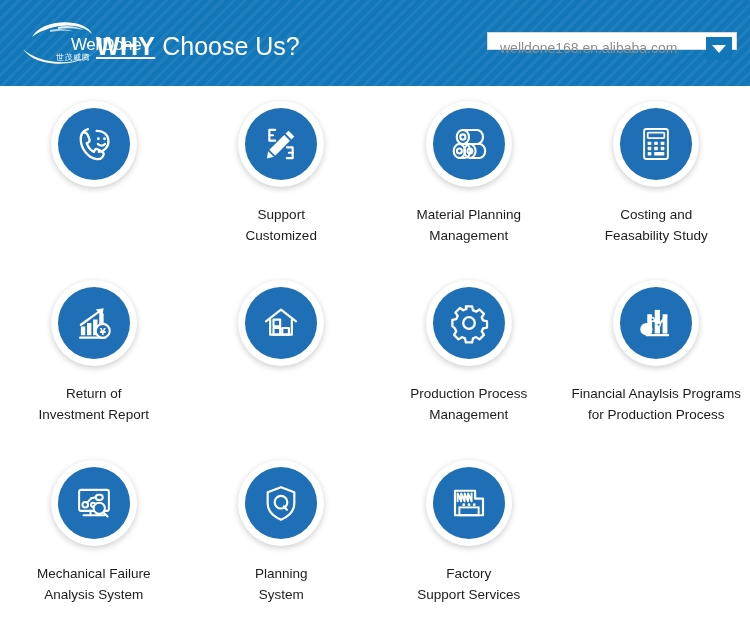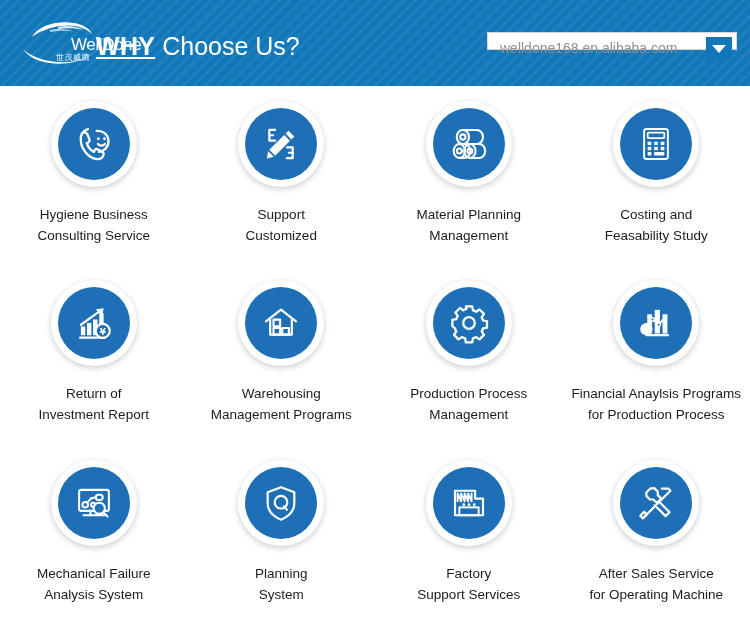--- a/index.html
+++ b/index.html
@@ -239,22 +239,20 @@
         <div class="icon-disc">
           <svg width="42" height="42" viewBox="0 0 48 48" fill="none" stroke="#ffffff" stroke-width="2.6" stroke-linecap="round" stroke-linejoin="round">
             <path d="M17 7 C11 9, 8 14, 9 21 C10 30, 17 39, 26 41 C31 42, 34 40, 35 36 C35.5 34, 34 33, 32 32 L28 30 C26.5 29.4, 25.3 30, 24.6 31.4 L23.8 33 C20 31, 17 27, 15.7 23 L17.4 22.2 C18.8 21.5, 19.3 20.3, 18.8 18.8 L17 14 C16.2 12, 15 10.8, 13 11"></path>
             <path d="M27 9 C34 8.5, 40 13, 40.5 20 C41 27, 36 32.5, 29.5 33"></path>
             <circle cx="29" cy="18" r="1.6" fill="#ffffff" stroke="none"></circle>
             <circle cx="36" cy="18" r="1.6" fill="#ffffff" stroke="none"></circle>
             <path d="M28.5 24 C30.5 26.5, 34.5 26.5, 36.5 24"></path>
           </svg>
         </div>
       </div>
-      <div class="label">Hygiene Business
-Consulting Service</div>
     </div>
 
     <div class="cell">
       <div class="icon-wrap">
         <div class="icon-disc">
           <svg width="40" height="40" viewBox="0 0 48 48">
             <g fill="#ffffff">
               <path d="M33 8 L40 15 L36.5 18.5 L29.5 11.5 Z"></path>
               <path d="M27.8 13.2 L34.8 20.2 L17 38 L10 31 Z"></path>
               <path d="M8.6 32.6 L15.4 39.4 L7 41.5 Z"></path>
@@ -342,22 +340,20 @@
         <div class="icon-disc">
           <svg width="40" height="40" viewBox="0 0 48 48" fill="none" stroke="#ffffff" stroke-width="2.6" stroke-linecap="round" stroke-linejoin="round">
             <path d="M6 22 L24 8 L42 22"></path>
             <path d="M11 20.5 L11 38 L37 38 L37 20.5"></path>
             <rect x="15" y="20" width="8" height="8"></rect>
             <rect x="15" y="30" width="8" height="8"></rect>
             <rect x="25.5" y="30" width="8" height="8"></rect>
           </svg>
         </div>
       </div>
-      <div class="label">Warehousing
-Management Programs</div>
     </div>
 
     <div class="cell">
       <div class="icon-wrap">
         <div class="icon-disc">
           <svg width="42" height="42" viewBox="0 0 48 48">
             <path d="M20.4 5 h7.2 l0.9 4.6 a15 15 0 0 1 3.6 1.5 l3.9-2.6 5.1 5.1 -2.6 3.9 a15 15 0 0 1 1.5 3.6 l4.6 0.9 v7.2 l-4.6 0.9 a15 15 0 0 1 -1.5 3.6 l2.6 3.9 -5.1 5.1 -3.9-2.6 a15 15 0 0 1 -3.6 1.5 l-0.9 4.6 h-7.2 l-0.9-4.6 a15 15 0 0 1 -3.6-1.5 l-3.9 2.6 -5.1-5.1 2.6-3.9 a15 15 0 0 1 -1.5-3.6 L5 27.6 v-7.2 l4.6-0.9 a15 15 0 0 1 1.5-3.6 L8.5 12 l5.1-5.1 3.9 2.6 a15 15 0 0 1 3.6-1.5 Z" fill="none" stroke="#ffffff" stroke-width="2.6" stroke-linejoin="round"></path>
             <circle cx="24" cy="24" r="6.6" fill="none" stroke="#ffffff" stroke-width="2.6"></circle>
           </svg>
         </div>
@@ -435,32 +431,15 @@
               <circle cx="24" cy="26" r="1.6"></circle>
               <circle cx="30" cy="26" r="1.6"></circle>
             </g>
           </svg>
         </div>
       </div>
       <div class="label">Factory
 Support Services</div>
     </div>
 
-    <div class="cell">
-      <div class="icon-wrap">
-        <div class="icon-disc">
-          <svg width="42" height="42" viewBox="0 0 48 48">
-            <g fill="none" stroke="#ffffff" stroke-width="2.5" stroke-linecap="round" stroke-linejoin="round">
-              <path d="M17.5 7.5 L13 12 L13 16 L17 20 L21 20 L25 24 L30 19 L26 15 L26 11 L22 7 Z"></path>
-              <path d="M27 22 L39.5 34.5 L35 39 L22.5 26.5"></path>
-              <path d="M30.5 7.5 L38 7.5 L40.5 10 L25 25.5"></path>
-              <path d="M21.5 29 L9 41.5"></path>
-              <path d="M7 43.5 L11.5 39 L14.5 42 L10 46.5 Z" transform="translate(-1,-5)"></path>
-            </g>
-          </svg>
-        </div>
-      </div>
-      <div class="label">After Sales Service
-for Operating Machine</div>
-    </div>
 
   </div>
 </div>
 
 </body></html>

